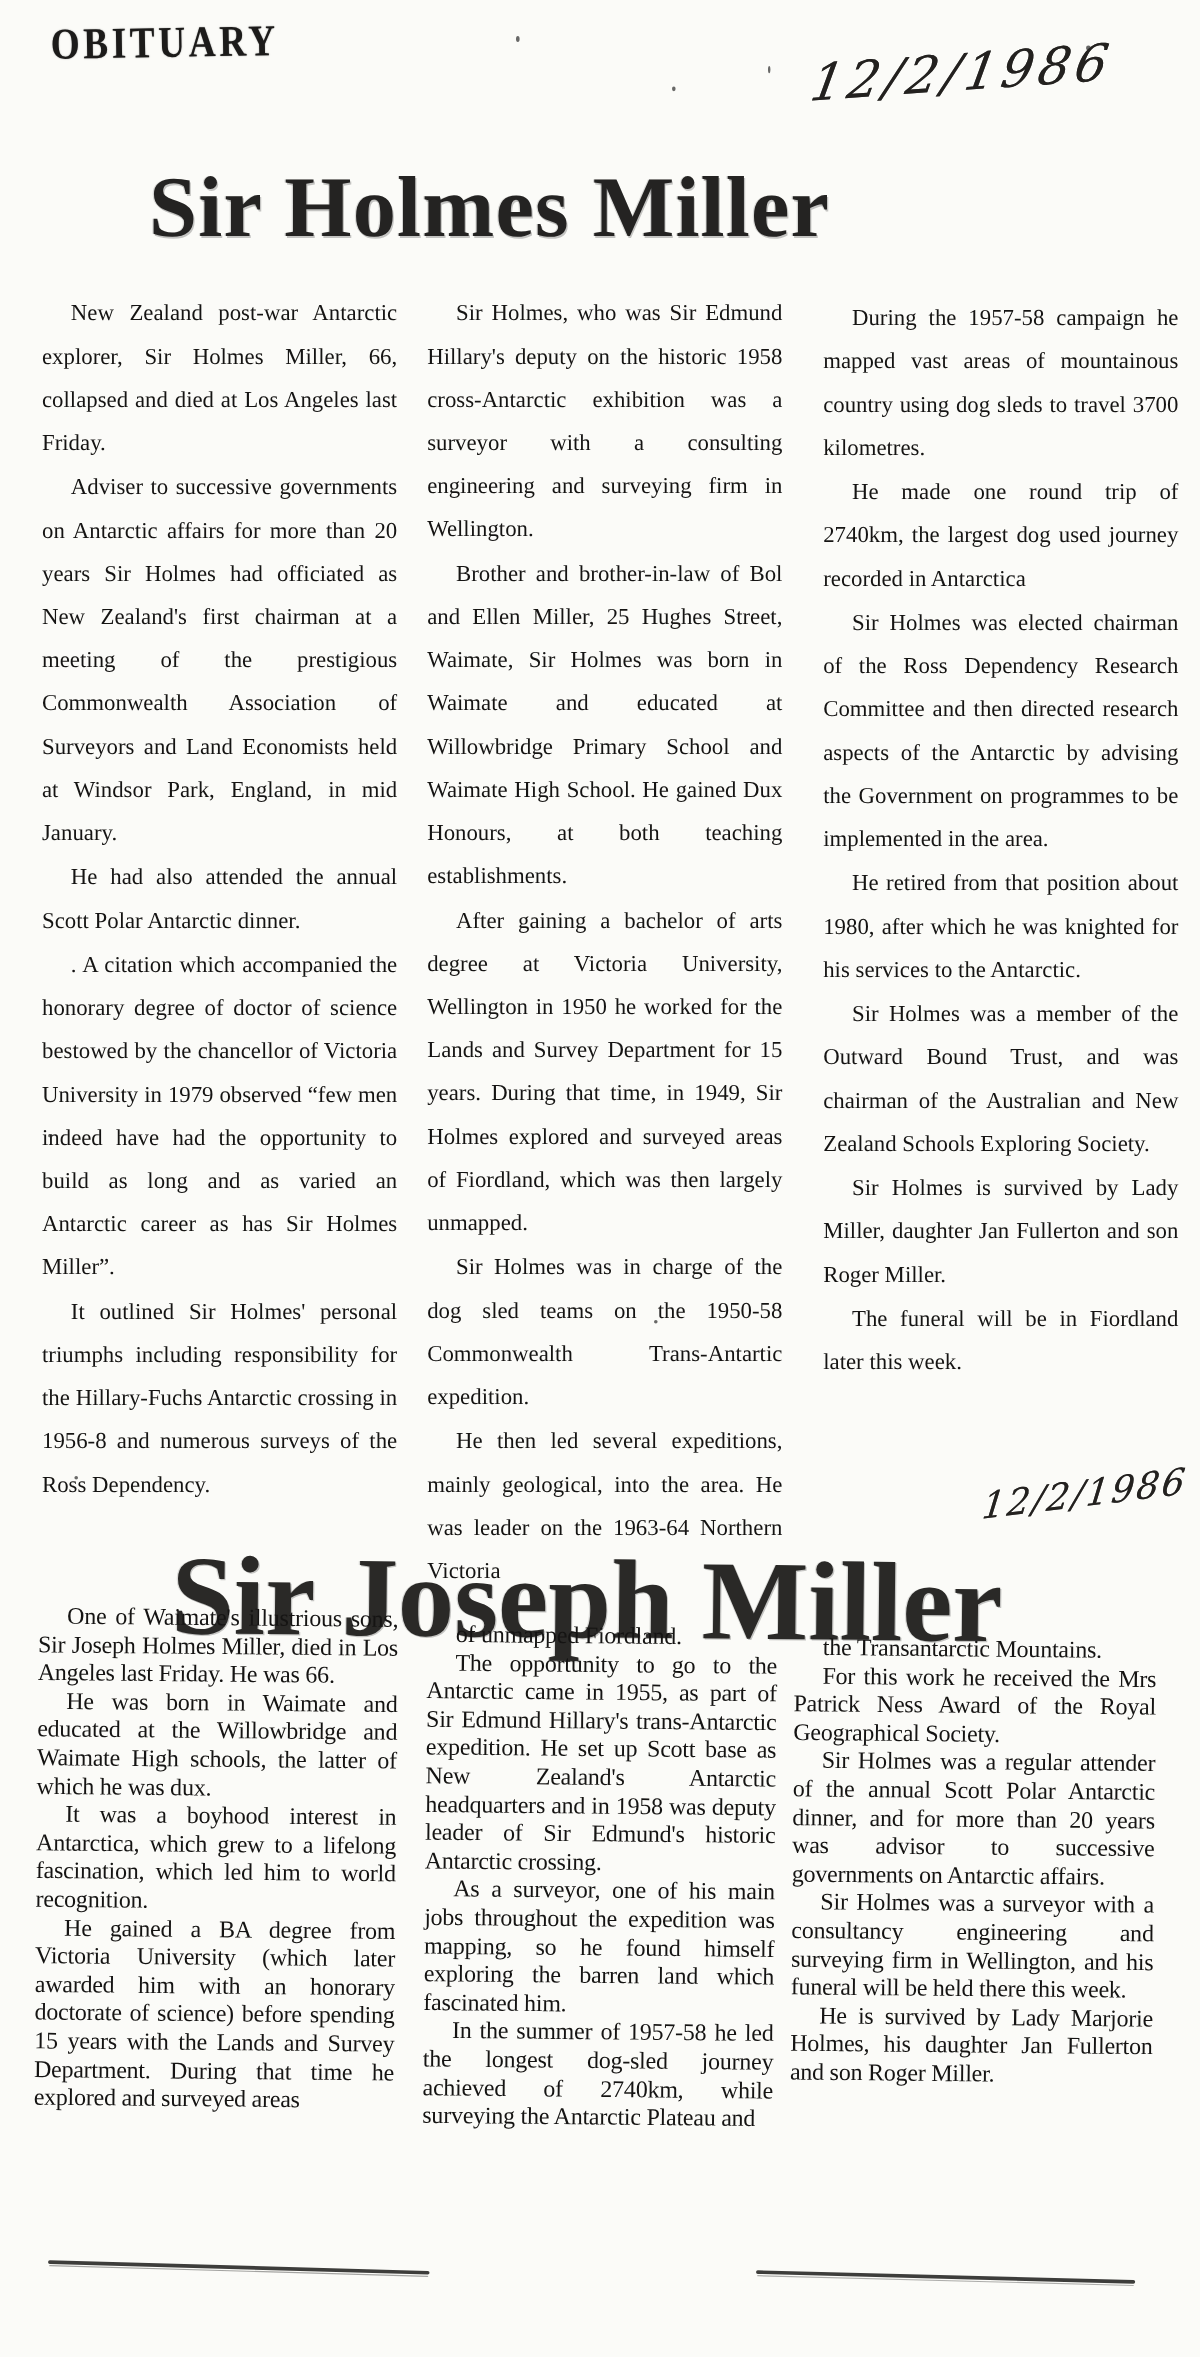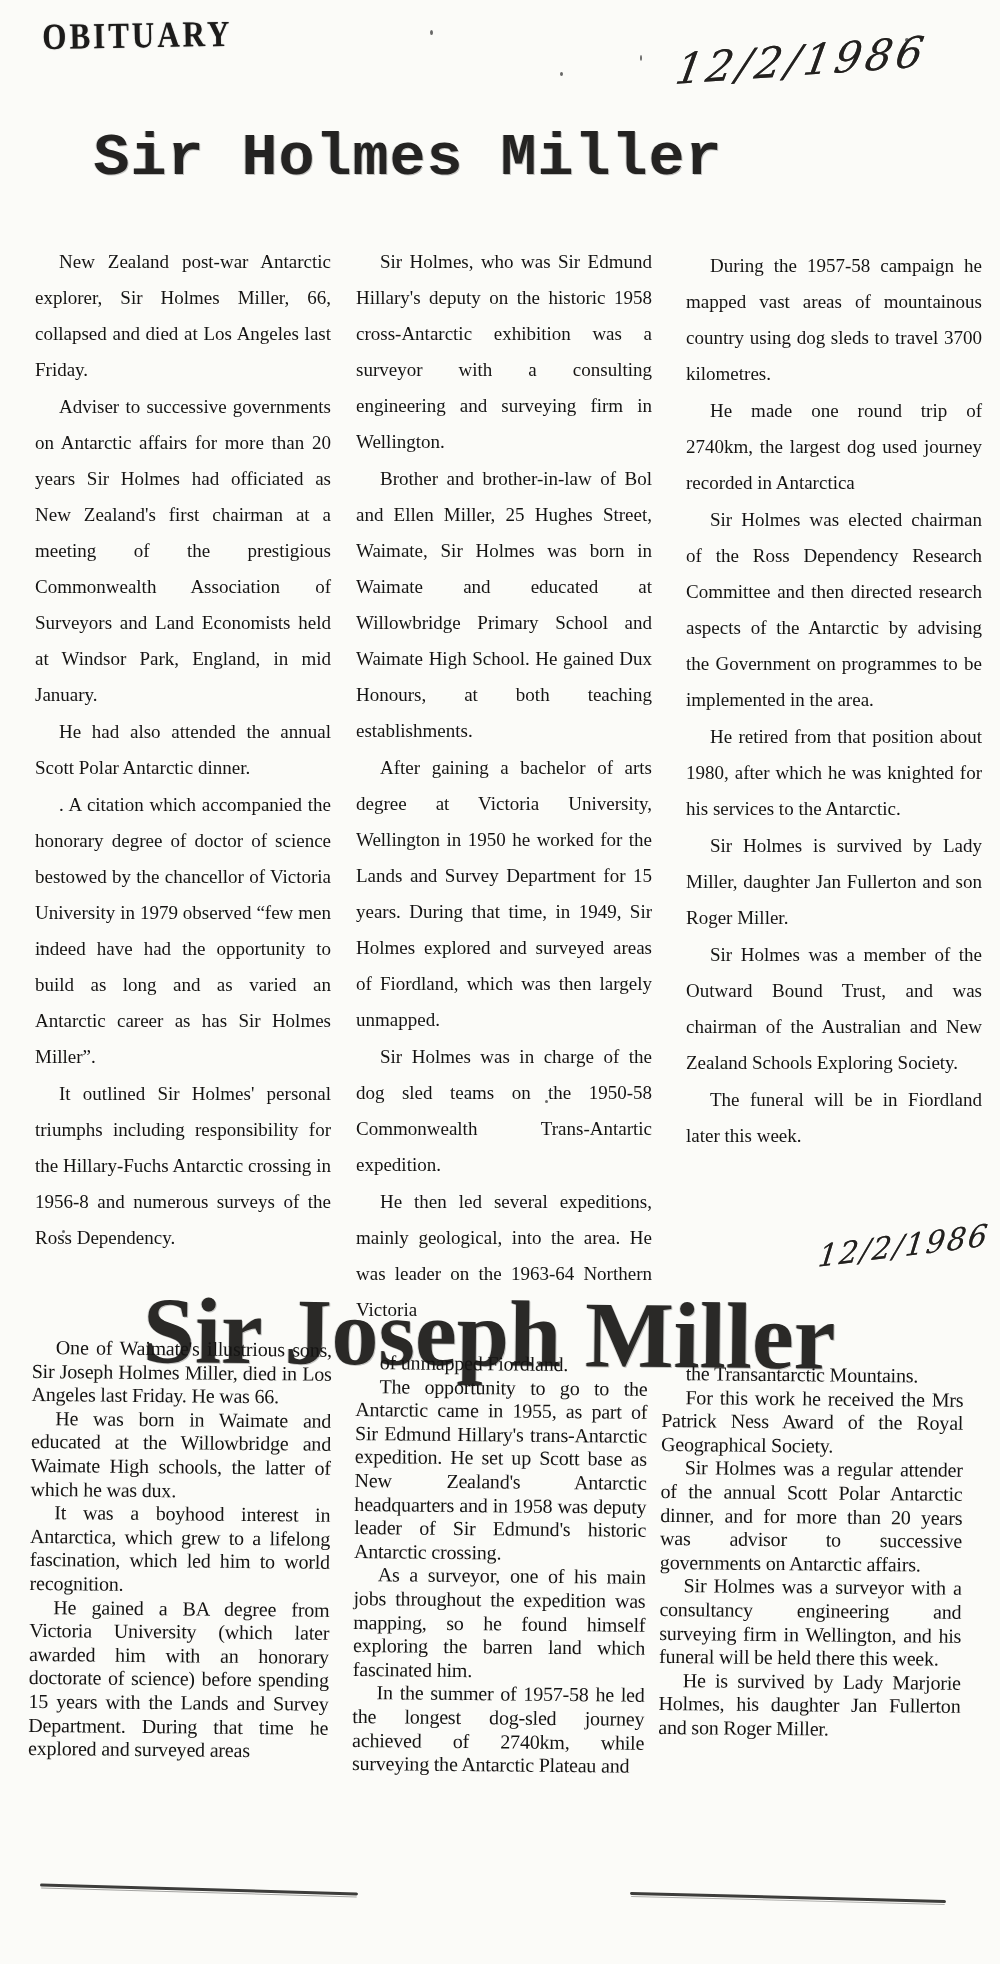--- a/index.html
+++ b/index.html
@@ -25,21 +25,21 @@
     text-shadow:0 0 .5px rgba(0,0,0,.6);
   }
   .date1{left:676px;top:36px;font-size:42px;transform:rotate(-4deg) skewX(-14deg);letter-spacing:4px;}
   .date2{left:818px;top:1228px;font-size:30px;transform:rotate(-7deg) skewX(-14deg);letter-spacing:2px;}
 
   
   .headline{
     text-align:center;font-weight:700;color:#242322;white-space:nowrap;
     text-shadow:1px 1px 0 rgba(30,30,30,.25), -1px 0 0 rgba(30,30,30,.15);
   }
-  .headline1{left:58px;top:84px;width:700px;font-size:60px;letter-spacing:1px;font-family:Liberation Mono, monospace;}
+  .headline1{left:58px;top:84px;width:700px;font-size:72px;letter-spacing:1px;}
   .headline2{left:104px;top:1212px;width:770px;font-size:94px;letter-spacing:0px;color:#2a2927;}
 
   
   .col{position:absolute;text-align:justify;}
   .col p{margin:0;text-indent:24px;}
   .a1 .col{font-size:19px;line-height:36px;width:296px;}
   .a1 .col p{margin-bottom:1px;}
   .a2 .col{font-size:20px;line-height:23.6px;letter-spacing:-.2px;}
   .a2{transform:rotate(.55deg);transform-origin:40px 1340px;}
 
@@ -80,22 +80,22 @@
     <p>After gaining a bachelor of arts degree at Victoria University, Wellington in 1950 he worked for the Lands and Survey Department for 15 years. During that time, in 1949, Sir Holmes explored and surveyed areas of Fiordland, which was then largely unmapped.</p>
     <p>Sir Holmes was in charge of the dog sled teams on the 1950-58 Commonwealth Trans-Antartic expedition.</p>
     <p>He then led several expeditions, mainly geological, into the area. He was leader on the 1963-64 Northern Victoria</p>
   </div>
 
   <div class="col a1c3">
     <p>During the 1957-58 campaign he mapped vast areas of mountainous country using dog sleds to travel 3700 kilometres.</p>
     <p>He made one round trip of 2740km, the largest dog used journey recorded in Antarctica</p>
     <p>Sir Holmes was elected chairman of the Ross Dependency Research Committee and then directed research aspects of the Antarctic by advising the Government on programmes to be implemented in the area.</p>
     <p>He retired from that position about 1980, after which he was knighted for his services to the Antarctic.</p>
+    <p>Sir Holmes was a member of the Outward Bound Trust, and was chairman of the Australian and New Zealand Schools Exploring Society.</p>
     <p>Sir Holmes is survived by Lady Miller, daughter Jan Fullerton and son Roger Miller.</p>
-    <p>Sir Holmes was a member of the Outward Bound Trust, and was chairman of the Australian and New Zealand Schools Exploring Society.</p>
     <p>The funeral will be in Fiordland later this week.</p>
   </div>
 </section>
 
 <section class="a2">
   <h1 class="abs headline headline2">Sir Joseph Miller</h1>
 
   <div class="col a2c1">
     <p>One of Waimate's illustrious sons, Sir Joseph Holmes Miller, died in Los Angeles last Friday. He was 66.</p>
     <p>He was born in Waimate and educated at the Willowbridge and Waimate High schools, the latter of which he was dux.</p>

